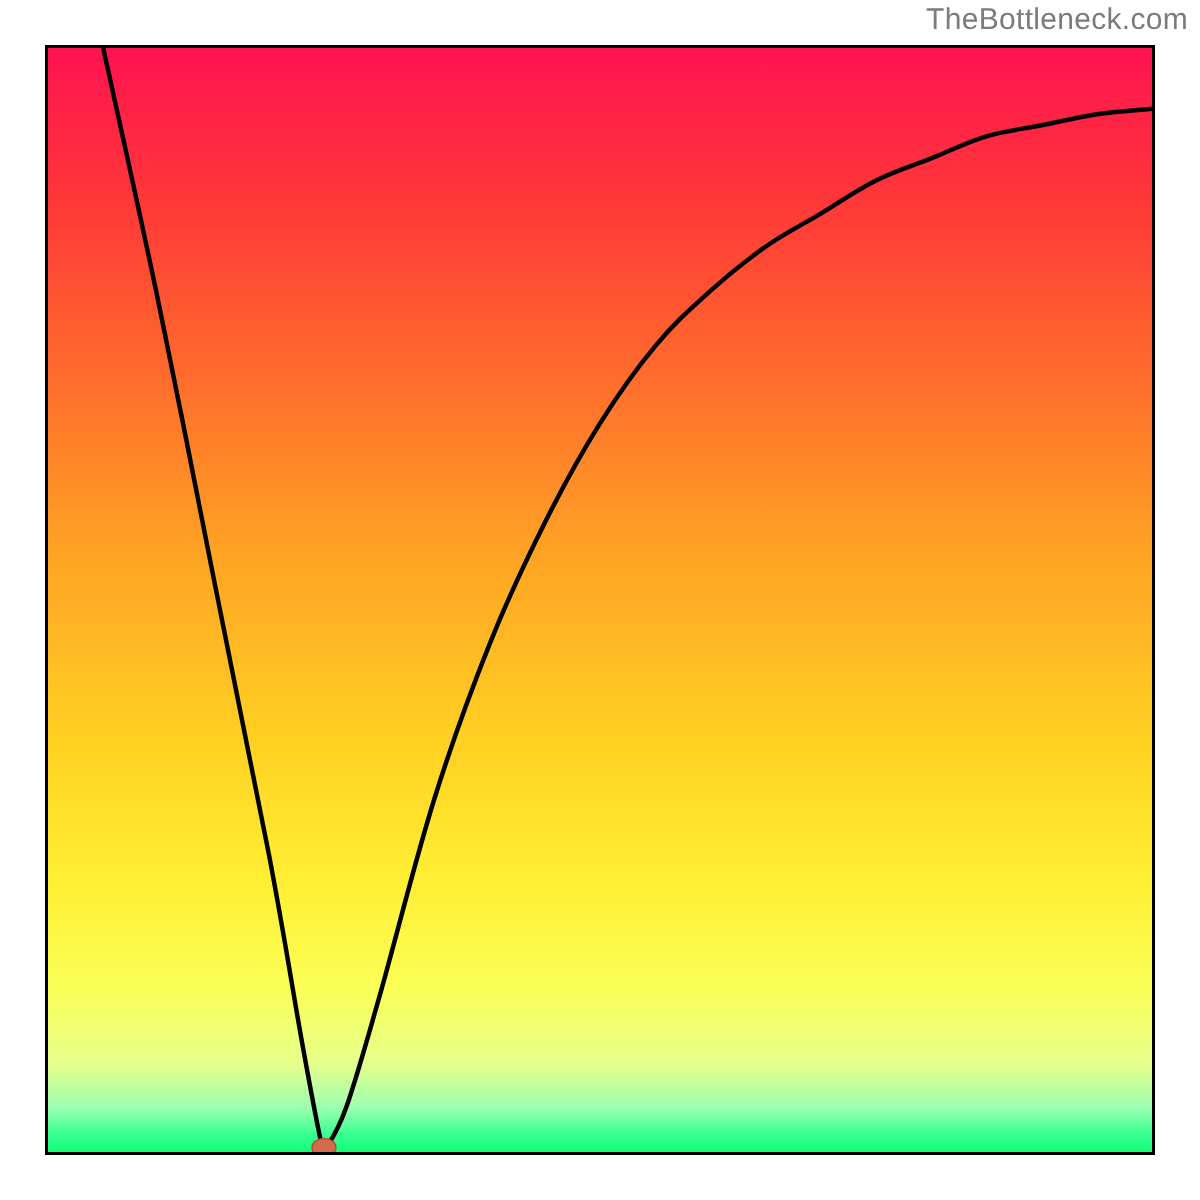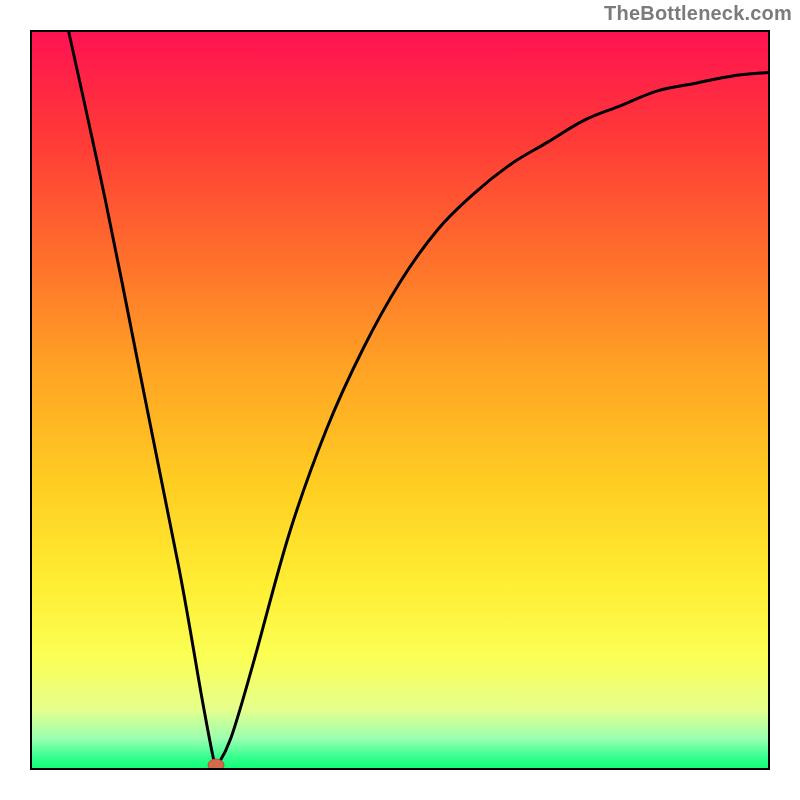--- a/index.html
+++ b/index.html
@@ -46,21 +46,21 @@
     width: 100%;
     height: 100%;
   }
   .attribution {
     position: absolute;
     top: 2px;
     right: 8px;
     color: #7b7b7b;
     font-size: 20px;
     letter-spacing: 0.2px;
-    font-weight: 700;
+    font-weight: 400;
   }
 </style>
 </head>
 <body>
 
 <div class="frame">
 
   <div class="attribution">TheBottleneck.com</div>
 
   <div class="plot-box">

